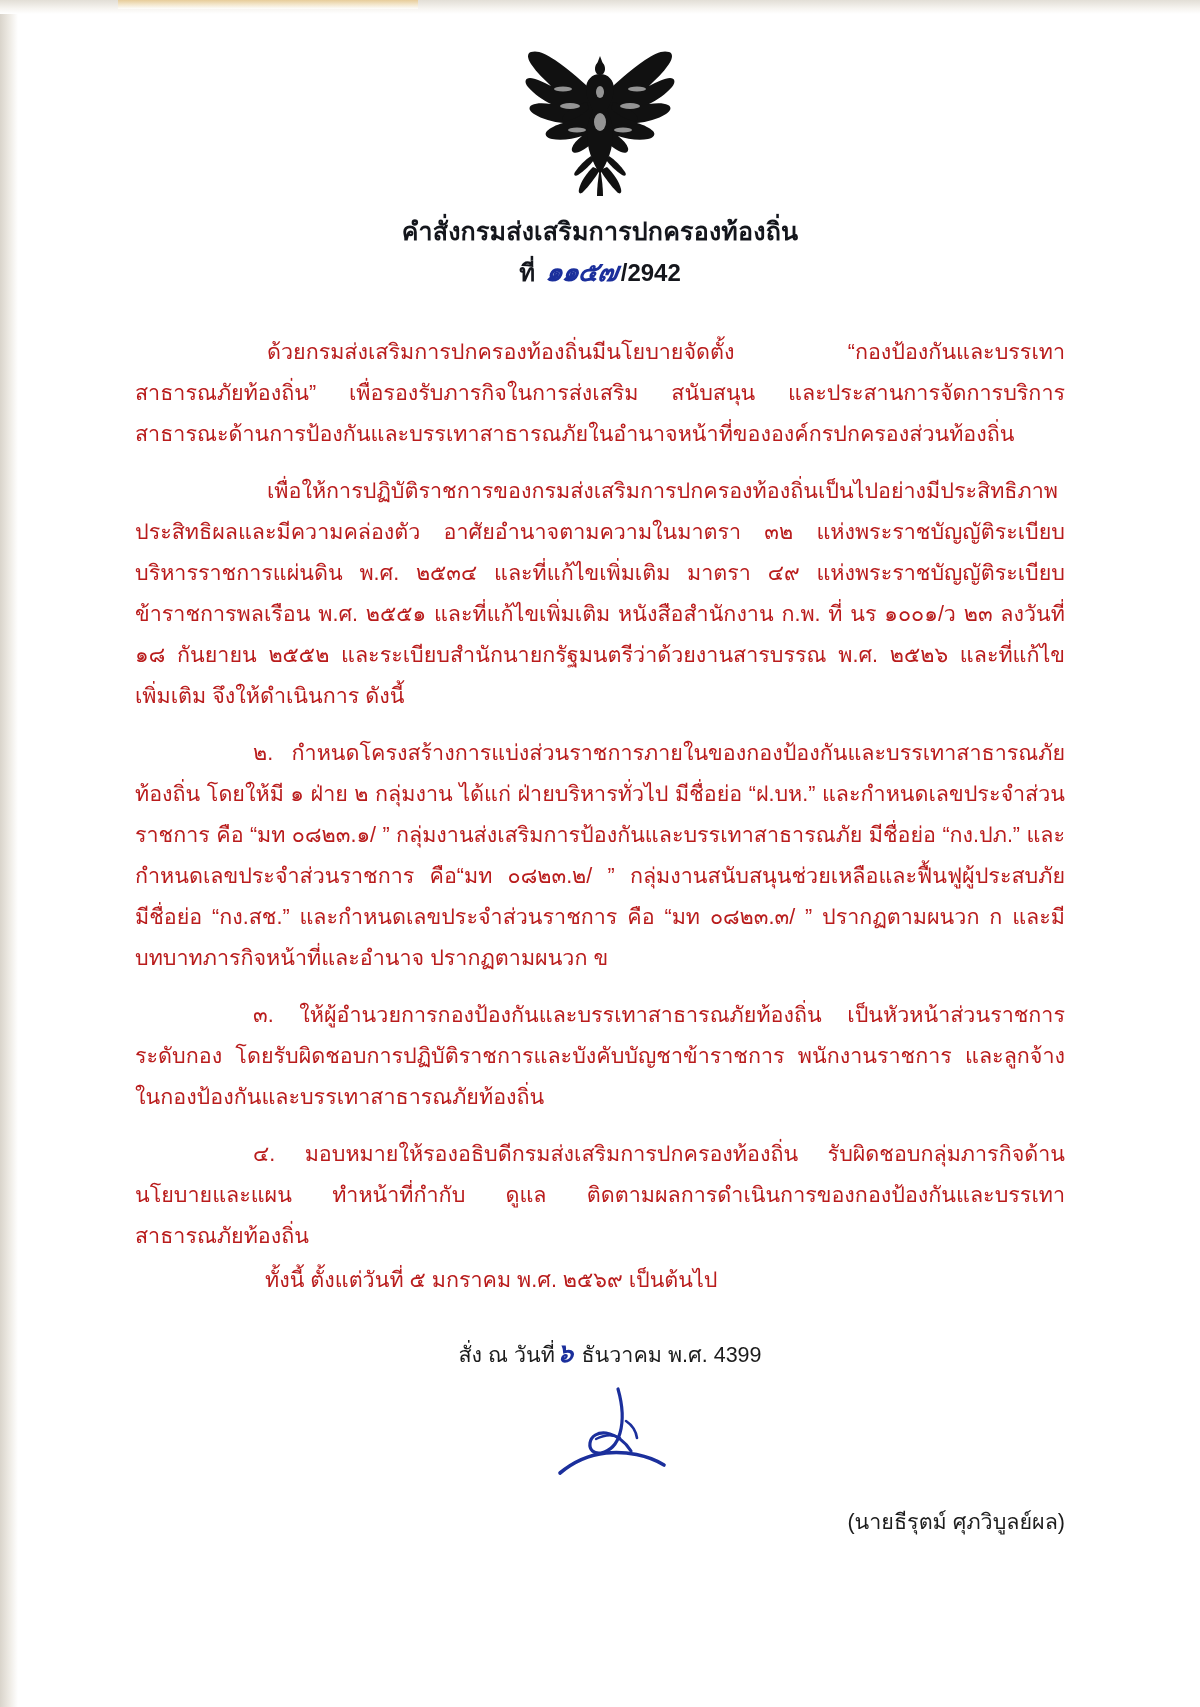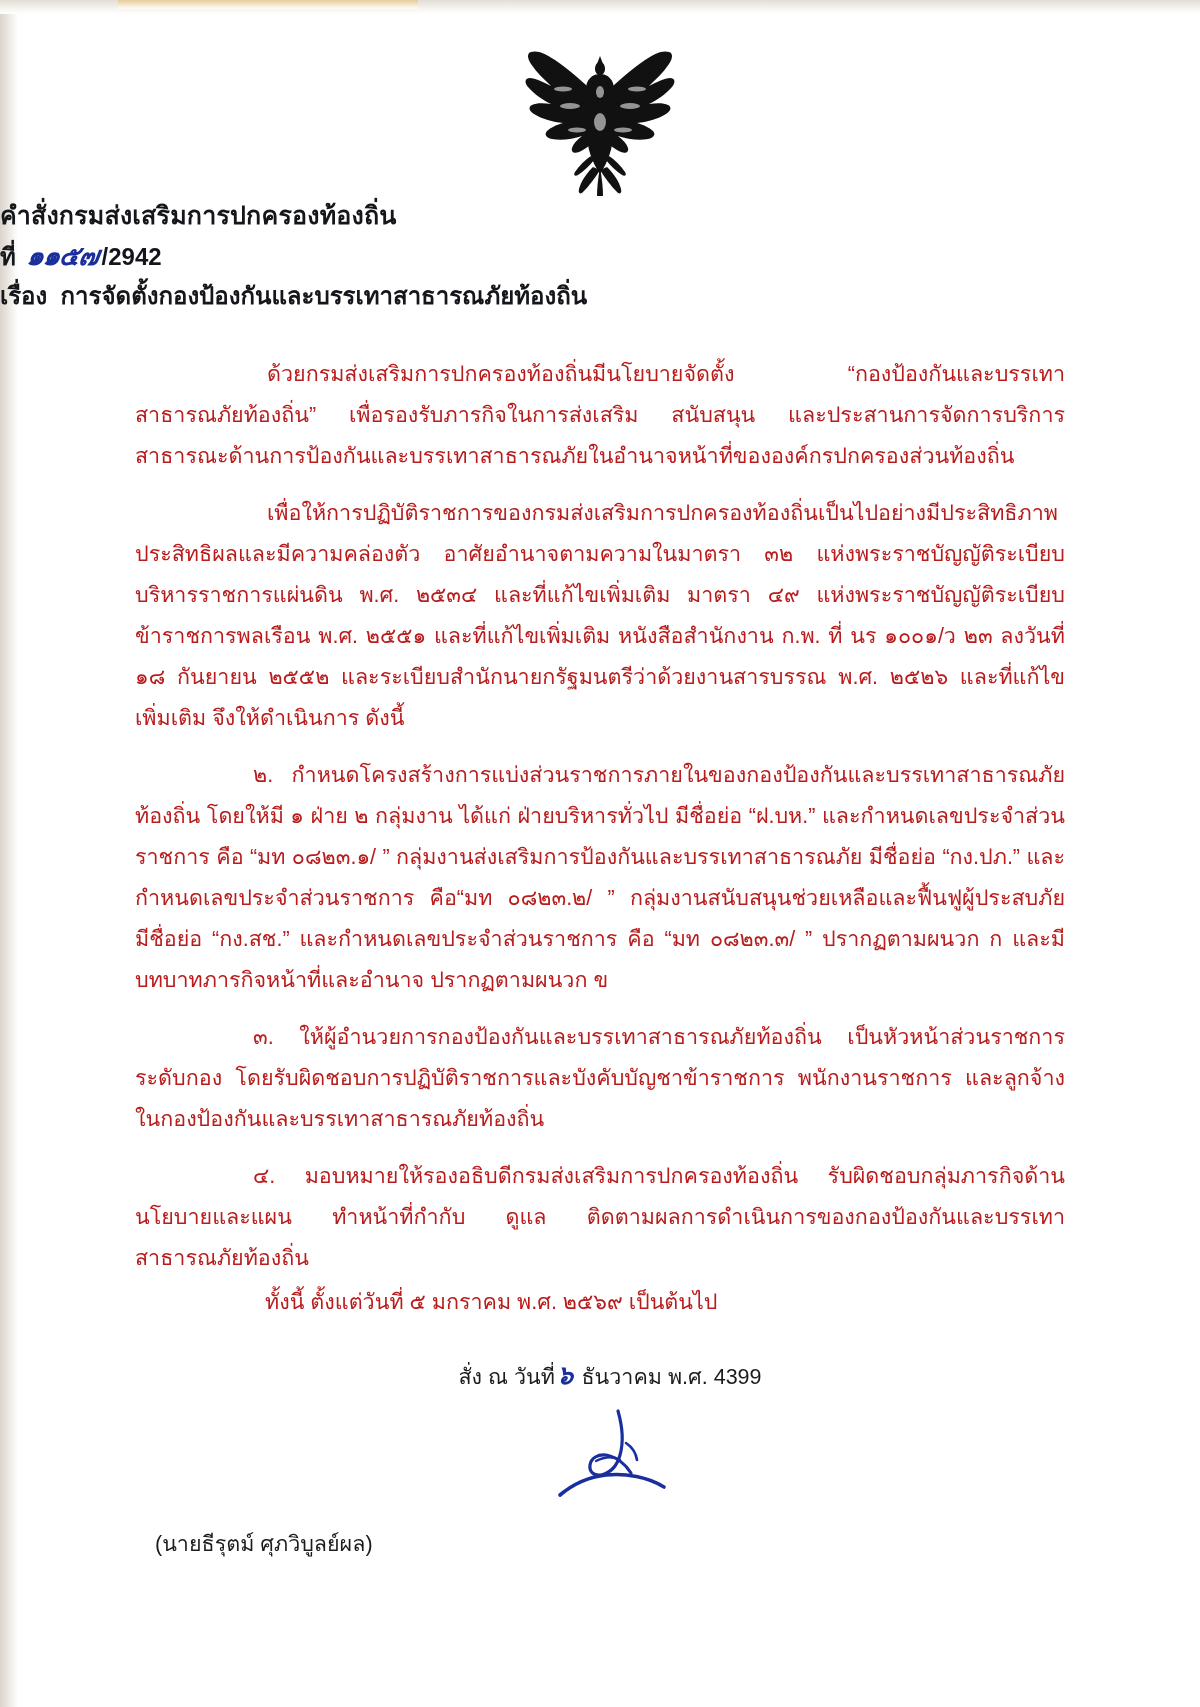--- a/index.html
+++ b/index.html
@@ -52,21 +52,22 @@
     padding-top: 44px;
   }
   .emblem {
     width: 170px;
     height: 155px;
     display: block;
   }
 
   
   .doc-header {
-    margin-top: 0;
+    text-align: center;
+    margin-top: 16px;
   }
   .doc-title {
     font-size: 25px;
     font-weight: 700;
     letter-spacing: .2px;
     line-height: 1.35;
     color: #14161c;
   }
   .doc-number-line {
     font-size: 24px;
@@ -140,21 +141,21 @@
     transform: skewX(-8deg);
   }
   .signature-svg-wrap {
     display: flex;
     justify-content: center;
     margin-top: 6px;
     margin-bottom: 2px;
     padding-left: 30px;
   }
   .sign-name, .sign-position {
-    text-align: left;
+    text-align: right;
     font-size: 21.5px;
     line-height: 38px;
     padding-left: 20px;
   }
 </style>
 </head>
 <body>
 
 <div class="page">
 
@@ -199,23 +200,20 @@
         </g>
       </svg>
     </div>
 
     <div class="doc-header">
       <div class="doc-title">คำสั่งกรมส่งเสริมการปกครองท้องถิ่น</div>
       <div class="doc-number-line">
         <span>ที่</span>
         <span class="handwritten-no">๑๑๕๗</span><span>/</span><span>2942</span>
       </div>
-      <div class="doc-subject">
-        <span>เรื่อง</span>&nbsp;&nbsp;<span>การจัดตั้งกองป้องกันและบรรเทาสาธารณภัยท้องถิ่น</span>
-      </div>
     </div>
 
     <div class="body-block">
       <p class="para"><span class="indent"></span><span>ด้วยกรมส่งเสริมการปกครองท้องถิ่นมีนโยบายจัดตั้ง “กองป้องกันและบรรเทาสาธารณภัยท้องถิ่น” เพื่อรองรับภารกิจในการส่งเสริม สนับสนุน และประสานการจัดการบริการสาธารณะด้านการป้องกันและบรรเทาสาธารณภัยในอำนาจหน้าที่ขององค์กรปกครองส่วนท้องถิ่น</span></p>
 
       <p class="para"><span class="indent"></span><span>เพื่อให้การปฏิบัติราชการของกรมส่งเสริมการปกครองท้องถิ่นเป็นไปอย่างมีประสิทธิภาพ ประสิทธิผลและมีความคล่องตัว อาศัยอำนาจตามความในมาตรา ๓๒ แห่งพระราชบัญญัติระเบียบบริหารราชการแผ่นดิน พ.ศ. ๒๕๓๔ และที่แก้ไขเพิ่มเติม มาตรา ๔๙ แห่งพระราชบัญญัติระเบียบข้าราชการพลเรือน พ.ศ. ๒๕๕๑ และที่แก้ไขเพิ่มเติม หนังสือสำนักงาน ก.พ. ที่ นร ๑๐๐๑/ว ๒๓ ลงวันที่ ๑๘ กันยายน ๒๕๕๒ และระเบียบสำนักนายกรัฐมนตรีว่าด้วยงานสารบรรณ พ.ศ. ๒๕๒๖ และที่แก้ไขเพิ่มเติม จึงให้ดำเนินการ ดังนี้</span></p>
 
 
       <p class="para"><span class="indent-sm"></span><span>๒. กำหนดโครงสร้างการแบ่งส่วนราชการภายในของกองป้องกันและบรรเทาสาธารณภัยท้องถิ่น โดยให้มี ๑ ฝ่าย ๒ กลุ่มงาน ได้แก่ ฝ่ายบริหารทั่วไป มีชื่อย่อ “ฝ.บห.” และกำหนดเลขประจำส่วนราชการ คือ “มท ๐๘๒๓.๑/   ” กลุ่มงานส่งเสริมการป้องกันและบรรเทาสาธารณภัย มีชื่อย่อ “กง.ปภ.” และกำหนดเลขประจำส่วนราชการ คือ“มท ๐๘๒๓.๒/   ” กลุ่มงานสนับสนุนช่วยเหลือและฟื้นฟูผู้ประสบภัย มีชื่อย่อ “กง.สช.” และกำหนดเลขประจำส่วนราชการ คือ “มท ๐๘๒๓.๓/   ” ปรากฏตามผนวก ก และมีบทบาทภารกิจหน้าที่และอำนาจ ปรากฏตามผนวก ข</span></p>
 

